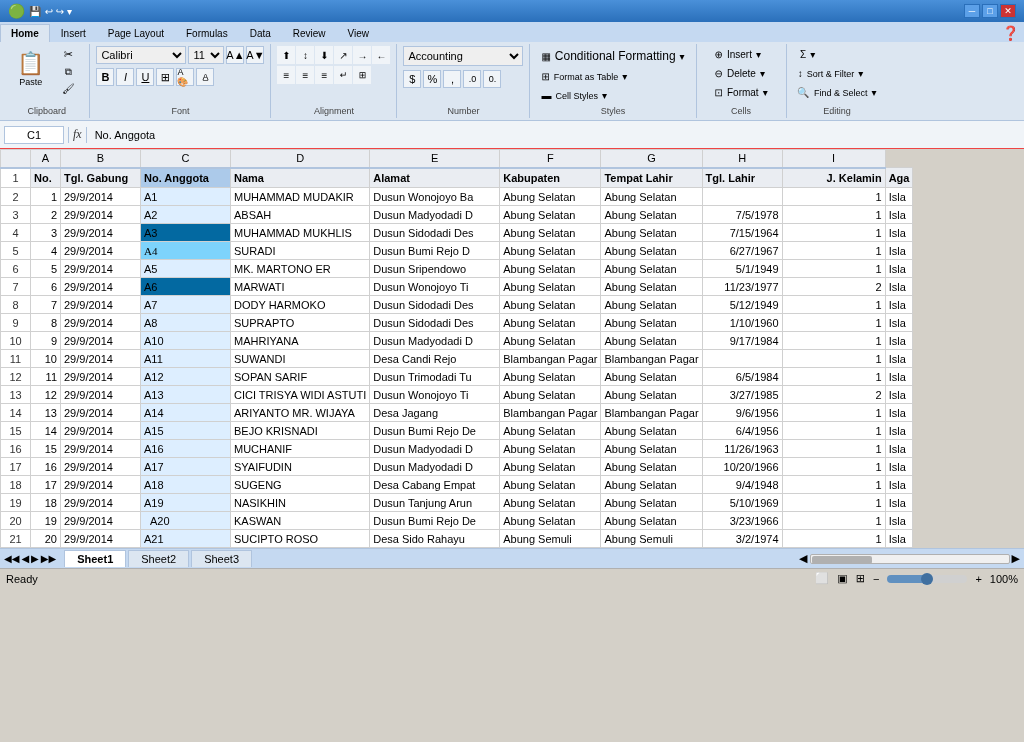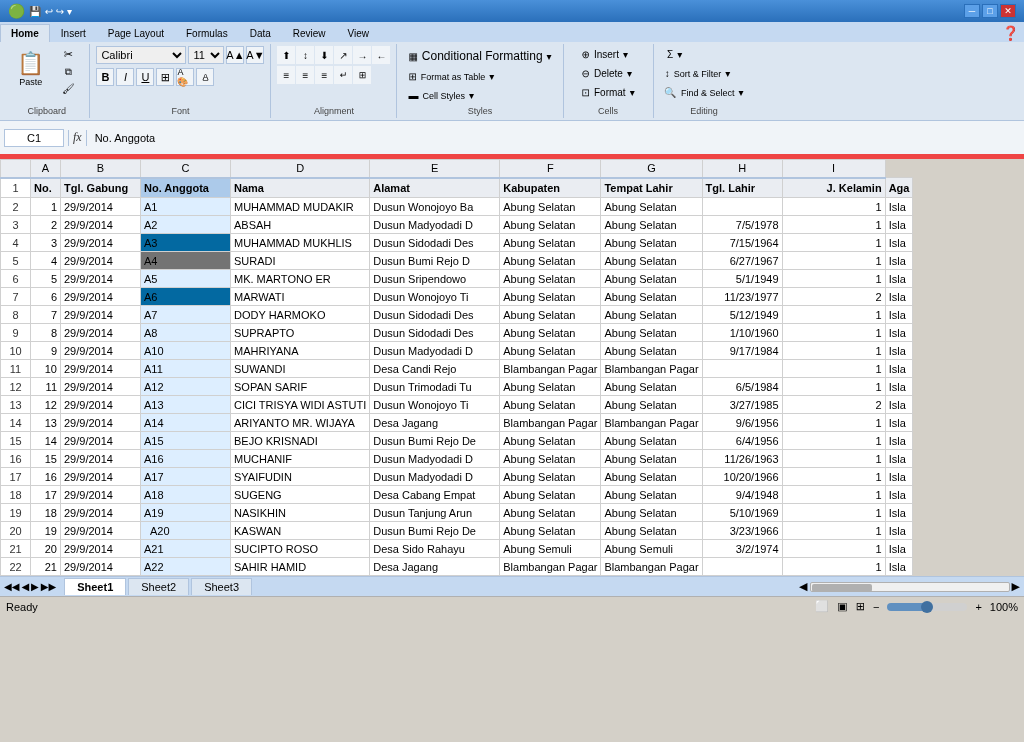--- a/index.html
+++ b/index.html
@@ -38,21 +38,21 @@
     .font-size-select { width: 36px; height: 18px; font-size: 11px; border: 1px solid #b0c4de; }
     .font-btn { width: 18px; height: 18px; border: 1px solid #b0c4de; background: #f0f4f8; cursor: pointer; font-size: 11px; display: flex; align-items: center; justify-content: center; }
     .bold { font-weight: bold; }
     .italic { font-style: italic; }
     .underline { text-decoration: underline; }
 
     
     .number-format-select { width: 120px; height: 20px; font-size: 11px; border: 1px solid #b0c4de; }
     
     
-    .formula-bar { display: flex; align-items: center; background: #f0f4f8; border-bottom: 5px solid #ef4444; height: 38px; padding: 0 4px; gap: 4px; }
+    .formula-bar { display: flex; align-items: center; background: #f0f4f8; border-bottom: 1px solid #ef4444; height: 28px; padding: 0 4px; gap: 4px; }
     .cell-ref-box { width: 60px; height: 18px; border: 1px solid #b0c4de; padding: 0 3px; font-size: 11px; text-align: center; }
     .formula-divider { width: 1px; height: 16px; background: #b0c4de; }
     .formula-input { flex: 1; height: 18px; border: none; background: transparent; font-size: 11px; padding: 0 4px; }
     .fx-label { font-size: 12px; font-style: italic; color: #333; font-family: serif; }
 
     
     .spreadsheet-container { display: flex; flex-direction: column; overflow: hidden; }
     .sheet-area { overflow: hidden; }
     
     table.grid { border-collapse: collapse; table-layout: fixed; font-size: 11px; }
@@ -165,20 +165,37 @@
           <div class="align-btn">≡</div>
           <div class="align-btn">≡</div>
           <div class="align-btn">≡</div>
           <div class="align-btn" style="font-size:9px;">↵</div>
           <div class="align-btn" style="font-size:9px;">⊞</div>
         </div>
       </div>
       <div class="ribbon-group-label">Alignment</div>
     </div>
 
+    <div class="ribbon-group" style="min-width:110px;">
+      <div class="ribbon-group-content" style="flex-direction:column; align-items:flex-start;">
+        <div>
+          <select class="number-format-select">
+            <option>Accounting</option>
+          </select>
+        </div>
+        <div style="display:flex; align-items:center; gap:2px; margin-top:2px;">
+          <div class="font-btn">$</div>
+          <div class="font-btn">%</div>
+          <div class="font-btn">,</div>
+          <div class="font-btn" style="font-size:9px;">.0</div>
+          <div class="font-btn" style="font-size:9px;">0.</div>
+        </div>
+      </div>
+      <div class="ribbon-group-label">Number</div>
+    </div>
 
     <div class="ribbon-group" style="min-width:140px;">
       <div class="ribbon-group-content" style="flex-direction:column; gap:2px;">
         <div class="ribbon-btn" style="flex-direction:row; align-items:center; gap:4px; padding:2px 4px; font-size:10px;">
           <span>▦</span>
           <span style="font-size:12px;">Conditional Formatting</span>
           <span>▾</span>
         </div>
         <div class="ribbon-btn" style="flex-direction:row; align-items:center; gap:4px; padding:2px 4px; font-size:10px;">
           <span>⊞</span>
@@ -325,21 +342,21 @@
             <td>Abung Selatan</td>
             <td>Abung Selatan</td>
             <td style="text-align: right;">7/15/1964</td>
             <td style="text-align: right;">1</td>
             <td>Isla</td>
           </tr>
           <tr style="height: 18px;">
             <td class="row-header">5</td>
             <td style="text-align: right;">4</td>
             <td>29/9/2014</td>
-            <td style="background: #737373;">A4</td>
+            <td style="background: #7dd3fc; font-family: Liberation Serif, serif;">A4</td>
             <td>SURADI</td>
             <td>Dusun Bumi Rejo D</td>
             <td>Abung Selatan</td>
             <td>Abung Selatan</td>
             <td style="text-align: right;">6/27/1967</td>
             <td style="text-align: right;">1</td>
             <td>Isla</td>
           </tr>
           <tr style="height: 18px;">
             <td class="row-header">6</td>
@@ -539,33 +556,20 @@
           <tr style="height: 18px;">
             <td class="row-header">21</td>
             <td style="text-align: right;">20</td>
             <td>29/9/2014</td>
             <td style="background: rgb(221, 238, 255);">A21</td>
             <td>SUCIPTO ROSO</td>
             <td>Desa Sido Rahayu</td>
             <td>Abung Semuli</td>
             <td>Abung Semuli</td>
             <td style="text-align: right;">3/2/1974</td>
-            <td style="text-align: right;">1</td>
-            <td>Isla</td>
-          </tr>
-          <tr style="height: 18px;">
-            <td class="row-header">22</td>
-            <td style="text-align: right;">21</td>
-            <td>29/9/2014</td>
-            <td style="background: rgb(221, 238, 255);">A22</td>
-            <td>SAHIR HAMID</td>
-            <td>Desa Jagang</td>
-            <td>Blambangan Pagar</td>
-            <td>Blambangan Pagar</td>
-            <td style="text-align: right;"></td>
             <td style="text-align: right;">1</td>
             <td>Isla</td>
           </tr>
         </tbody>
       </table>
   </div>
 
   <div style="display:flex; align-items:center; background:#c5d9f1; border-top:1px solid #b0c4de; height:20px; padding:0 4px;">
     <div style="display:flex; gap:2px; margin-right:8px;">
       <span style="font-size:10px; cursor:pointer;">◀◀</span>

